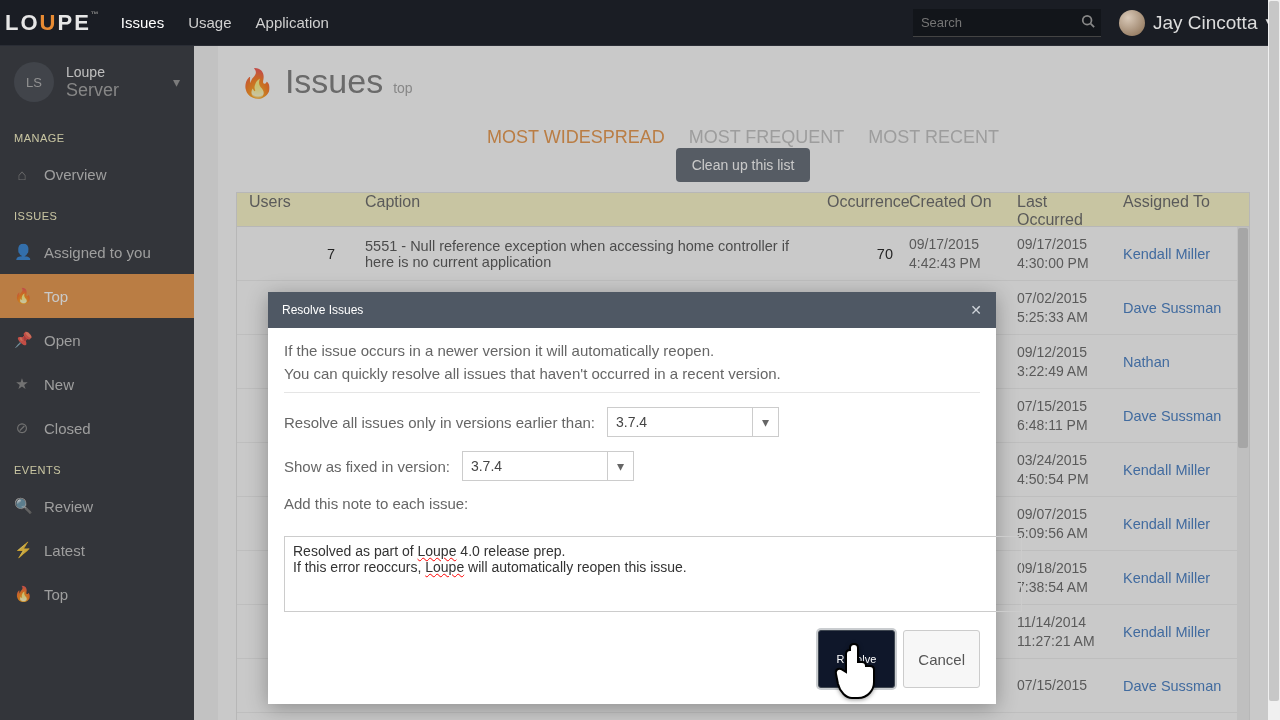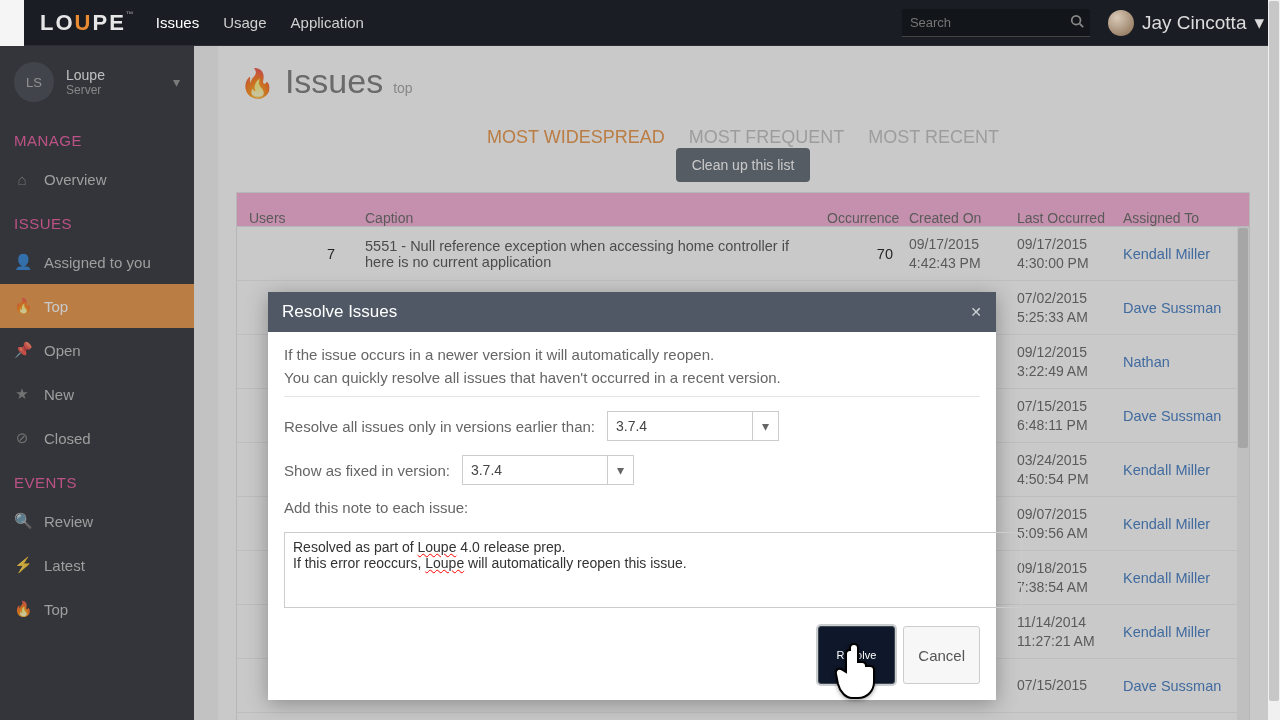--- a/index.html
+++ b/index.html
@@ -1,41 +1,41 @@
 <!DOCTYPE html>
 <html><head>
 <meta charset="utf-8">
 <style>
 * { margin: 0; padding: 0; box-sizing: border-box; }
 body { font-family: "Segoe UI", Arial, sans-serif; font-size: 14px; background: #f5f5f5; width: 1280px; height: 720px; overflow: hidden; position: relative; }
 
 
-.topbar { height: 46px; background: #1a1d24; display: flex; align-items: center; padding: 0 16px; color: #fff; border-bottom: 1px solid #2a2d35; margin-left: 24px; }
+.topbar { height: 46px; background: #1a1d24; display: flex; align-items: center; padding: 0 5px; color: #fff; border-bottom: 1px solid #2a2d35; }
 .logo { font-size: 22px; font-weight: bold; letter-spacing: 2px; color: #e6e6e6; margin-right: 20px; }
 .logo .u { color: #e88b33; }
 .logo-tm { font-size: 8px; vertical-align: top; color: #888; }
 .topnav { display: flex; gap: 24px; }
 .topnav a { color: #d0d0d0; text-decoration: none; font-size: 15px; }
 .topnav a.active { color: #fff; }
 .top-spacer { flex: 1; }
 .searchbox { width: 188px; height: 28px; background: #12151a; border: none; border-bottom: 1px solid #444; color: #ccc; padding: 0 30px 0 8px; font-size: 13px; }
 .searchwrap { position: relative; margin-right: 18px; }
 .searchwrap .sicon { position: absolute; right: 6px; top: 5px; color: #888; }
 .userarea { display: flex; align-items: center; gap: 8px; color: #dcdcdc; font-size: 19px; }
 .avatar { width: 26px; height: 26px; border-radius: 50%; background: radial-gradient(circle at 35% 30%, #d9c9b8, #866a4e); }
 
 
 .sidebar { position: absolute; top: 46px; left: 0; bottom: 0; width: 194px; background: #1a1d24; color: #d0d0d0; overflow: hidden; }
 .appselect { height: 72px; display: flex; align-items: center; padding: 0 14px; gap: 12px; color: #fff; }
 .appbadge { width: 40px; height: 40px; border-radius: 50%; background: #2e333d; color: #aaa; display: flex; align-items: center; justify-content: center; font-size: 13px; font-weight: 500; }
 .appselect .names { flex: 1; }
 .appselect .l1 { font-size: 14px; color: #eee; }
-.appselect .l2 { font-size: 12px; color: #999; }
+.appselect .l2 { font-size: 18px; color: #999; }
 .appselect .chev { color: #888; }
-.sidehdr { padding: 14px 14px 8px; color: #ec4899; font-size: 15px; letter-spacing: 0.5px; }
+.sidehdr { padding: 14px 14px 8px; color: #fef9c3; font-size: 11px; letter-spacing: 0.5px; }
 .sideitem { height: 44px; display: flex; align-items: center; padding: 0 14px; gap: 14px; color: #bdbdbd; font-size: 15px; cursor: pointer; position: relative; }
 .sideitem .ico { width: 16px; color: #7a7a7a; font-size: 15px; text-align: center; }
 .sideitem.active { background: #e88b33; color: #fff; }
 .sideitem.active .ico { color: #fff; }
 .sideitem.active::after { content: ""; position: absolute; right: -10px; top: 50%; margin-top: -10px; border: 10px solid transparent; border-left-color: #e88b33; }
 
 
 .main { position: absolute; top: 46px; left: 218px; right: 12px; bottom: 0; background: #fff; overflow: hidden; }
 .pagehdr { padding: 16px 22px; display: flex; align-items: baseline; gap: 10px; }
 .pagehdr .hicon { color: #e88b33; font-size: 28px; }
@@ -43,53 +43,53 @@
 .pagehdr .sub { font-size: 14px; color: #9a9a9a; }
 
 .tabs-row { padding: 10px 22px 0; display: flex; align-items: center; flex-direction: column; }
 .tabs { display: flex; gap: 24px; font-size: 18px; }
 .tabs .tab { color: #bcbcbc; font-weight: 500; }
 .tabs .tab.active { color: #e88b33; }
 .tabs-row .spacer { flex: 1; }
 .cleanup { background: #4f5864; color: #fff; border: none; border-radius: 4px; padding: 9px 16px; font-size: 14px; cursor: pointer; }
 
 .tablewrap { margin: 10px 18px 0 18px; border: 1px solid #e3e3e3; background: #fff; height: 560px; overflow: hidden; position: relative; }
-.thead { display: flex; background: #f9a8d4; border-bottom: 1px solid #e3e3e3; height: 34px; align-items: flex-end; font-size: 14px; color: #555; }
+.thead { display: flex; background: #fef9c3; border-bottom: 1px solid #e3e3e3; height: 34px; align-items: flex-start; font-size: 16px; color: #555; }
 .col { padding: 0 8px; }
 .c-users { width: 120px; text-align: left; padding-left: 12px; }
 .c-users.n { text-align: right; padding-right: 22px; }
 .c-cap { flex: 1; }
 .c-occ { width: 82px; text-align: right; }
 .c-created { width: 108px; }
 .c-last { width: 106px; }
 .c-ass { width: 118px; }
 .c-scroll { width: 12px; }
 .trow { display: flex; border-bottom: 1px solid #eee; min-height: 54px; align-items: center; font-size: 14.5px; }
 .trow .c-cap a { color: #404040; text-decoration: none; }
 .trow .c-ass a { color: #2f6fbf; text-decoration: none; }
 .trow .date { font-size: 14px; color: #555; line-height: 1.3; }
 .inner-scroll { position: absolute; right: 0; top: 34px; bottom: 0; width: 12px; background: #f0f0f0; }
 .inner-scroll .thumb { background: #c9c9c9; width: 10px; margin: 1px; height: 220px; border-radius: 2px; }
 
 
 .scrim { position: absolute; top: 46px; left: 0; right: 12px; bottom: 0; background: rgba(100,100,100,0.35); }
 .modal { position: absolute; left: 268px; top: 292px; width: 728px; background: #fff; box-shadow: 0 4px 20px rgba(0,0,0,0.3); }
 .modal-hd { background: #4f5864; color: #fff; padding: 10px 14px; display: flex; align-items: center; }
-.modal-hd .ttl { font-size: 17px; font-weight: 500; flex: 1; }
+.modal-hd .ttl { font-size: 12px; font-weight: 500; flex: 1; }
 .modal-hd .x { color: #cfd4da; cursor: pointer; font-size: 14px; }
 .modal-body { padding: 14px 16px 6px; color: #666; font-size: 15px; }
 .modal-body p { margin-bottom: 6px; }
 .modal-sep { border-top: 1px solid #e5e5e5; margin: 10px 0 14px; }
 .frow { display: flex; align-items: center; margin-bottom: 14px; gap: 12px; }
 .frow label { color: #666; font-size: 15px; }
 .dd { border: 1px solid #ccc; height: 30px; display: flex; align-items: center; padding: 0 8px; font-size: 14px; color: #444; background: #fff; position: relative; }
 .dd .ddarrow { position: absolute; right: 0; top: 0; bottom: 0; width: 26px; border-left: 1px solid #ccc; display: flex; align-items: center; justify-content: center; color: #666; }
 .dd1 { width: 172px; }
 .dd2 { width: 172px; }
-.notelabel { color: #666; margin-bottom: 16px; font-size: 15px; }
+.notelabel { color: #666; margin-bottom: 24px; font-size: 15px; }
 .notebox { width: 738px; height: 76px; border: 1px solid #ccc; padding: 6px 8px; font-size: 14px; color: #333; resize: both; font-family: inherit; }
 .underline-red { text-decoration: underline wavy red; text-decoration-thickness: 1px; }
 .modal-ft { padding: 12px 16px 16px; display: flex; justify-content: flex-end; gap: 8px; }
 .btn-primary { background: #0f172a; color: #fff; border: 1px solid #3e4650; padding: 22px 18px; border-radius: 3px; font-size: 11px; cursor: pointer; box-shadow: 0 0 0 2px rgba(79,88,100,0.3); }
 .btn-sec { background: #f7f7f7; color: #555; border: 1px solid #ccc; padding: 8px 14px; border-radius: 3px; font-size: 15px; cursor: pointer; }
 
 
 .cursor-hand { position: absolute; left: 832px; top: 642px; width: 48px; height: 58px; pointer-events: none; }
 .cursor-hand svg { filter: drop-shadow(0 1px 2px rgba(0,0,0,0.4)); }
 

